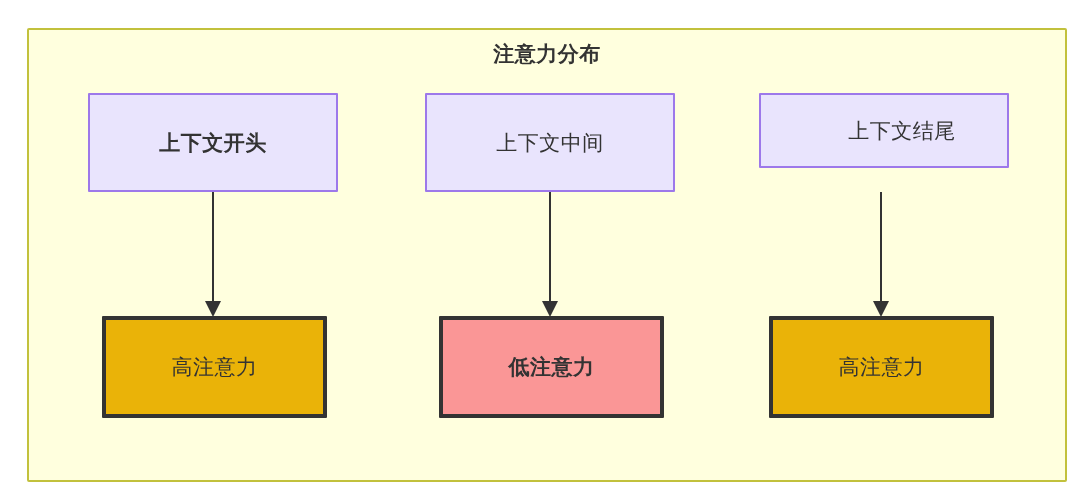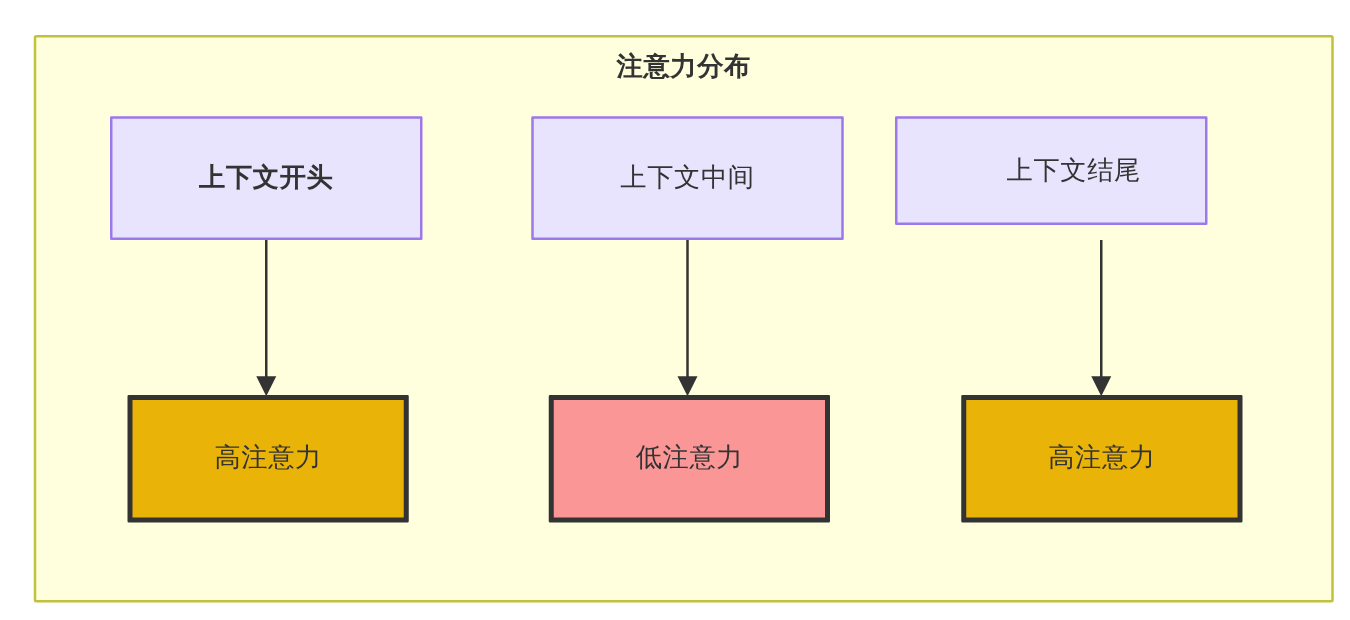--- a/index.html
+++ b/index.html
@@ -80,24 +80,24 @@
     background: #eab308;
   }
 
   .node.low {
     background: #fa9696;
   }
 
   
   #node-context-start { left: 88px;  top: 93px;  width: 250px; height: 99px; font-weight: bold; }
   #node-context-mid   { left: 425px; top: 93px;  width: 250px; height: 99px; }
-  #node-context-end   { left: 716px; top: 93px;  width: 250px; height: 87px; padding-left: 36px; }
+  #node-context-end   { left: 759px; top: 93px;  width: 250px; height: 75px; padding-left: 36px; }
 
   #node-high-start    { left: 102px; top: 316px; width: 225px; height: 102px; }
-  #node-low-mid       { left: 439px; top: 316px; width: 225px; height: 102px; }
+  #node-low-mid       { left: 439px; top: 316px; width: 225px; height: 102px; font-weight: bold; }
   #node-high-end      { left: 769px; top: 316px; width: 225px; height: 102px; }
 
   
   #edge-layer {
     position: absolute;
     left: 0;
     top: 0;
     width: 1080px;
     height: 496px;
     pointer-events: none;

